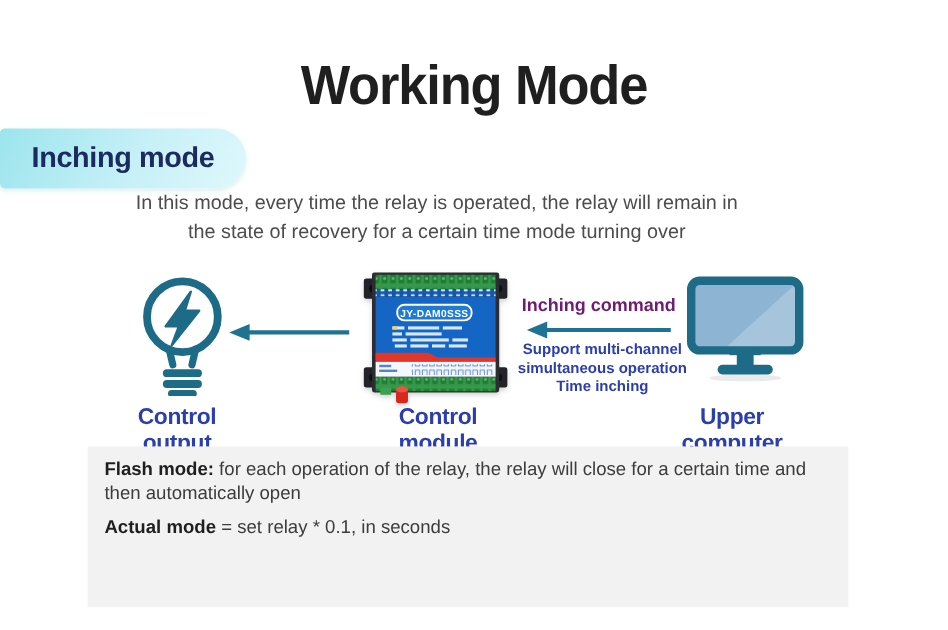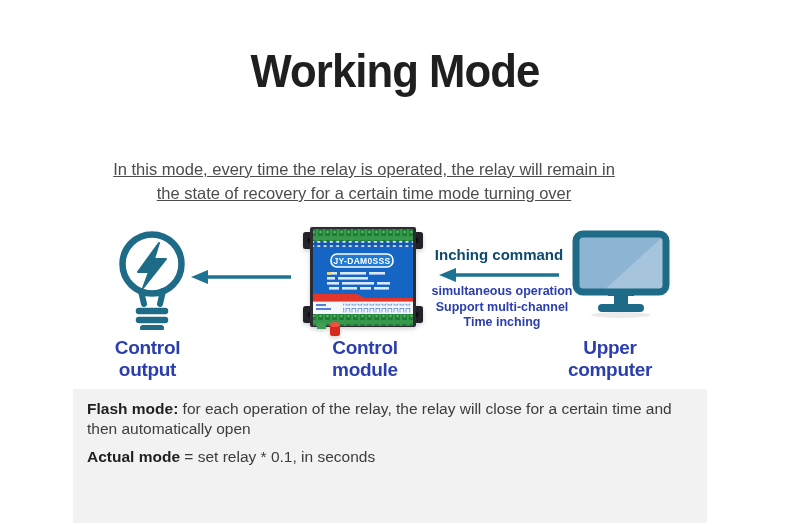--- a/index.html
+++ b/index.html
@@ -16,64 +16,67 @@
     position:absolute;left:0;top:107px;width:205px;height:50px;
     border-radius:4px 26px 26px 4px;
     background:linear-gradient(118deg,#9ce5ed 0%,#c6f0f7 55%,#dff8fc 100%);
     box-shadow:0 2px 4px rgba(60,160,180,.18);
     display:flex;align-items:center;justify-content:center;
     font-size:24px;font-weight:700;color:#1c2a60;letter-spacing:-.3px;
   }
 
   .intro{
     position:absolute;top:157px;left:0;width:728px;text-align:center;
-    font-size:16.5px;line-height:24px;color:#4c4c4c;text-decoration:underline;
+    font-size:16.5px;line-height:24px;color:#4c4c4c;
   }
 
   .node-label{
     position:absolute;top:337px;text-align:center;
     font-size:19px;font-weight:700;color:#2b3eae;letter-spacing:-.3px;
   }
   .label-output{left:85px;width:125px;}
   .label-module{left:300px;width:130px;}
   .label-computer{left:545px;width:130px;}
 
   .cmd-label{
     position:absolute;left:434px;top:246px;width:130px;text-align:center;
-    font-size:15px;font-weight:600;color:#0c4a6e;
+    font-size:15px;font-weight:600;color:#701a75;
   }
   .support-text{
     position:absolute;left:428px;top:284px;width:148px;text-align:center;
     font-size:12.5px;font-weight:600;line-height:15.5px;color:#2b3eae;
   }
 
   .icon-abs{position:absolute;}
   .bulb-icon{left:106px;top:228px;}
   .module-img{left:303px;top:226px;filter:drop-shadow(0 2px 2px rgba(0,0,0,.18));}
   .monitor-icon{left:572px;top:230px;}
   .arrow-left{left:190px;top:268px;}
   .arrow-right{left:438px;top:266px;}
 
   .info-box{
-    position:absolute;left:73px;top:389px;width:634px;height:134px;
+    position:absolute;left:73px;top:372px;width:634px;height:134px;
     background:#f2f2f2;box-sizing:border-box;padding:10px 14px 0 14px;
   }
   .info-box p{margin:0 0 7px 0;font-size:15.5px;line-height:19.5px;color:#3c3c3c;}
   .info-box p b{color:#1f1f1f;font-weight:700;}
   .entry-1{max-width:604px;}
   .entry-2{max-width:556px;}
   .entry-3{margin-top:9px !important;}
 </style>
 </head>
 <body>
 
 <div class="stage">
 
   <div class="page-title">Working Mode</div>
 
+  <div class="mode-badge">
+    <span>Inching mode</span>
+  </div>
 
   <div class="intro">
     <div>In this mode, every time the relay is operated, the relay will remain in</div>
     <div>the state of recovery for a certain time mode turning over</div>
   </div>
 
   <svg class="icon-abs bulb-icon" width="92" height="102" viewBox="0 0 92 102">
     <circle cx="46" cy="36" r="29.5" fill="none" stroke="#1e6b88" stroke-width="6.5"></circle>
     <path d="M53 15 L32 44 L43 44 L37 60 L60 31 L48 31 Z" fill="#1e6b88" stroke="#1e6b88" stroke-width="2" stroke-linejoin="round"></path>
     <path d="M35 63 L38 76 M57 63 L54 76" stroke="#1e6b88" stroke-width="6" stroke-linecap="round" fill="none"></path>
@@ -167,22 +170,22 @@
     <polygon points="94,4 94,62 30,62" fill="#ffffff" opacity="0.22" clip-path="url(#screenClip)"></polygon>
     <rect x="4" y="4" width="90" height="58" rx="7" fill="none" stroke="#1e6b88" stroke-width="7"></rect>
     <rect x="36" y="61" width="26" height="5" fill="#1e6b88"></rect>
     <rect x="42" y="61" width="14" height="15" fill="#1e6b88"></rect>
     <rect x="26" y="74" width="46" height="8" rx="4" fill="#1e6b88"></rect>
   </svg>
 
   <div class="cmd-label">Inching command</div>
 
   <div class="support-text">
+    <div>Support multi-channel</div>
     <div>simultaneous operation</div>
-    <div>Support multi-channel</div>
     <div>Time inching</div>
   </div>
 
   <div class="node-label label-output">Control output</div>
   <div class="node-label label-module">Control module</div>
   <div class="node-label label-computer">Upper computer</div>
 
   <div class="info-box">
     <p class="entry-1"><b>Flash mode:</b><span> for each operation of the relay, the relay will close for a certain time and then automatically open</span></p>
     <p class="entry-3"><b>Actual mode</b><span> = set relay * 0.1, in seconds</span></p>

